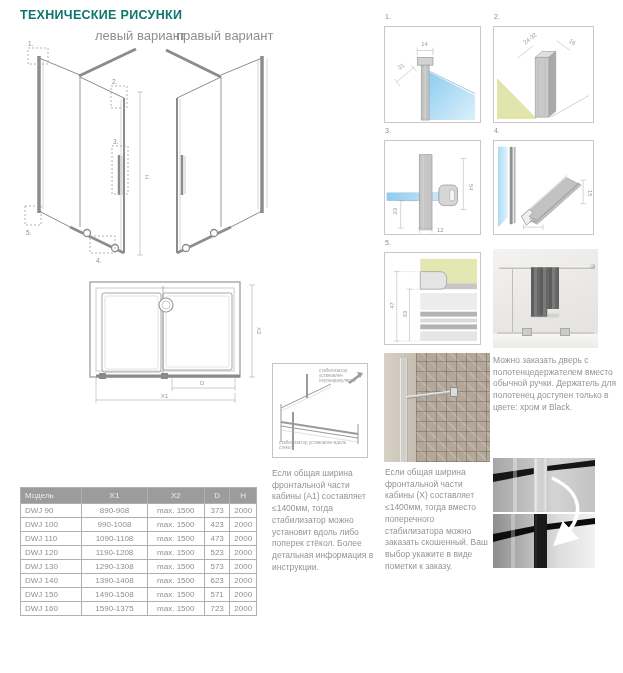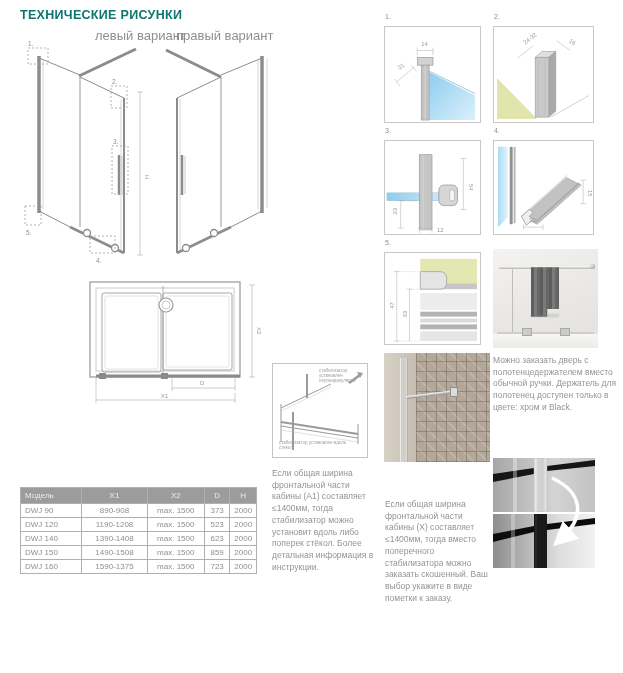--- a/index.html
+++ b/index.html
@@ -55,21 +55,21 @@
       repeating-linear-gradient(45deg,rgba(255,255,255,.14) 0 2px,transparent 2px 10px);}
   .cabin-glass{position:absolute;left:15%;top:5%;bottom:0;width:6%;background:rgba(225,230,233,.30);
     border-left:1px solid rgba(240,240,240,.8);}
   .cabin-frame{position:absolute;left:21%;top:5%;bottom:0;width:2px;
     background:linear-gradient(90deg,#f0f0f0,#9c9c9c);}
   .cabin-bar{position:absolute;left:22%;top:39%;width:42%;height:3px;
     background:linear-gradient(#fafafa,#8f8f8f);transform:rotate(-7deg);transform-origin:left center;}
   .cabin-bracket{position:absolute;left:62%;top:31%;width:6px;height:8px;background:#dcdcdc;border:1px solid #8f8f8f;}
   .photo-seal{left:493px;width:102px;height:54px;}
   .note-a1{left:272px;top:468px;width:104px;}
-  .note-x{left:385px;top:467px;width:104px;margin-top:32px;}
+  .note-x{left:385px;top:467px;width:104px;}
   .note-towel{left:493px;top:355px;width:126px;}
   .note-seals{left:493px;top:572px;width:128px;}
   svg{display:block;}
   .dimtxt{font-size:6px;fill:#9a9a9a;}
   .callout-txt{font-size:6.5px;fill:#8f8f8f;}
 </style>
 </head>
 <body>
 
 <div class="page">
@@ -184,38 +184,59 @@
     </thead>
     <tbody>
       <tr>
           <td>DWJ 90</td>
           <td>890-908</td>
           <td>max. 1500</td>
           <td>373</td>
           <td>2000</td>
         </tr>
       <tr>
+          <td>DWJ 100</td>
+          <td>990-1008</td>
+          <td>max. 1500</td>
+          <td>423</td>
+          <td>2000</td>
+        </tr>
+      <tr>
+          <td>DWJ 110</td>
+          <td>1090-1108</td>
+          <td>max. 1500</td>
+          <td>473</td>
+          <td>2000</td>
+        </tr>
+      <tr>
           <td>DWJ 120</td>
           <td>1190-1208</td>
           <td>max. 1500</td>
           <td>523</td>
           <td>2000</td>
         </tr>
       <tr>
+          <td>DWJ 130</td>
+          <td>1290-1308</td>
+          <td>max. 1500</td>
+          <td>573</td>
+          <td>2000</td>
+        </tr>
+      <tr>
           <td>DWJ 140</td>
           <td>1390-1408</td>
           <td>max. 1500</td>
           <td>623</td>
           <td>2000</td>
         </tr>
       <tr>
           <td>DWJ 150</td>
           <td>1490-1508</td>
           <td>max. 1500</td>
-          <td>859</td>
+          <td>571</td>
           <td>2000</td>
         </tr>
       <tr>
           <td>DWJ 160</td>
           <td>1590-1375</td>
           <td>max. 1500</td>
           <td>723</td>
           <td>2000</td>
         </tr>
     </tbody>

